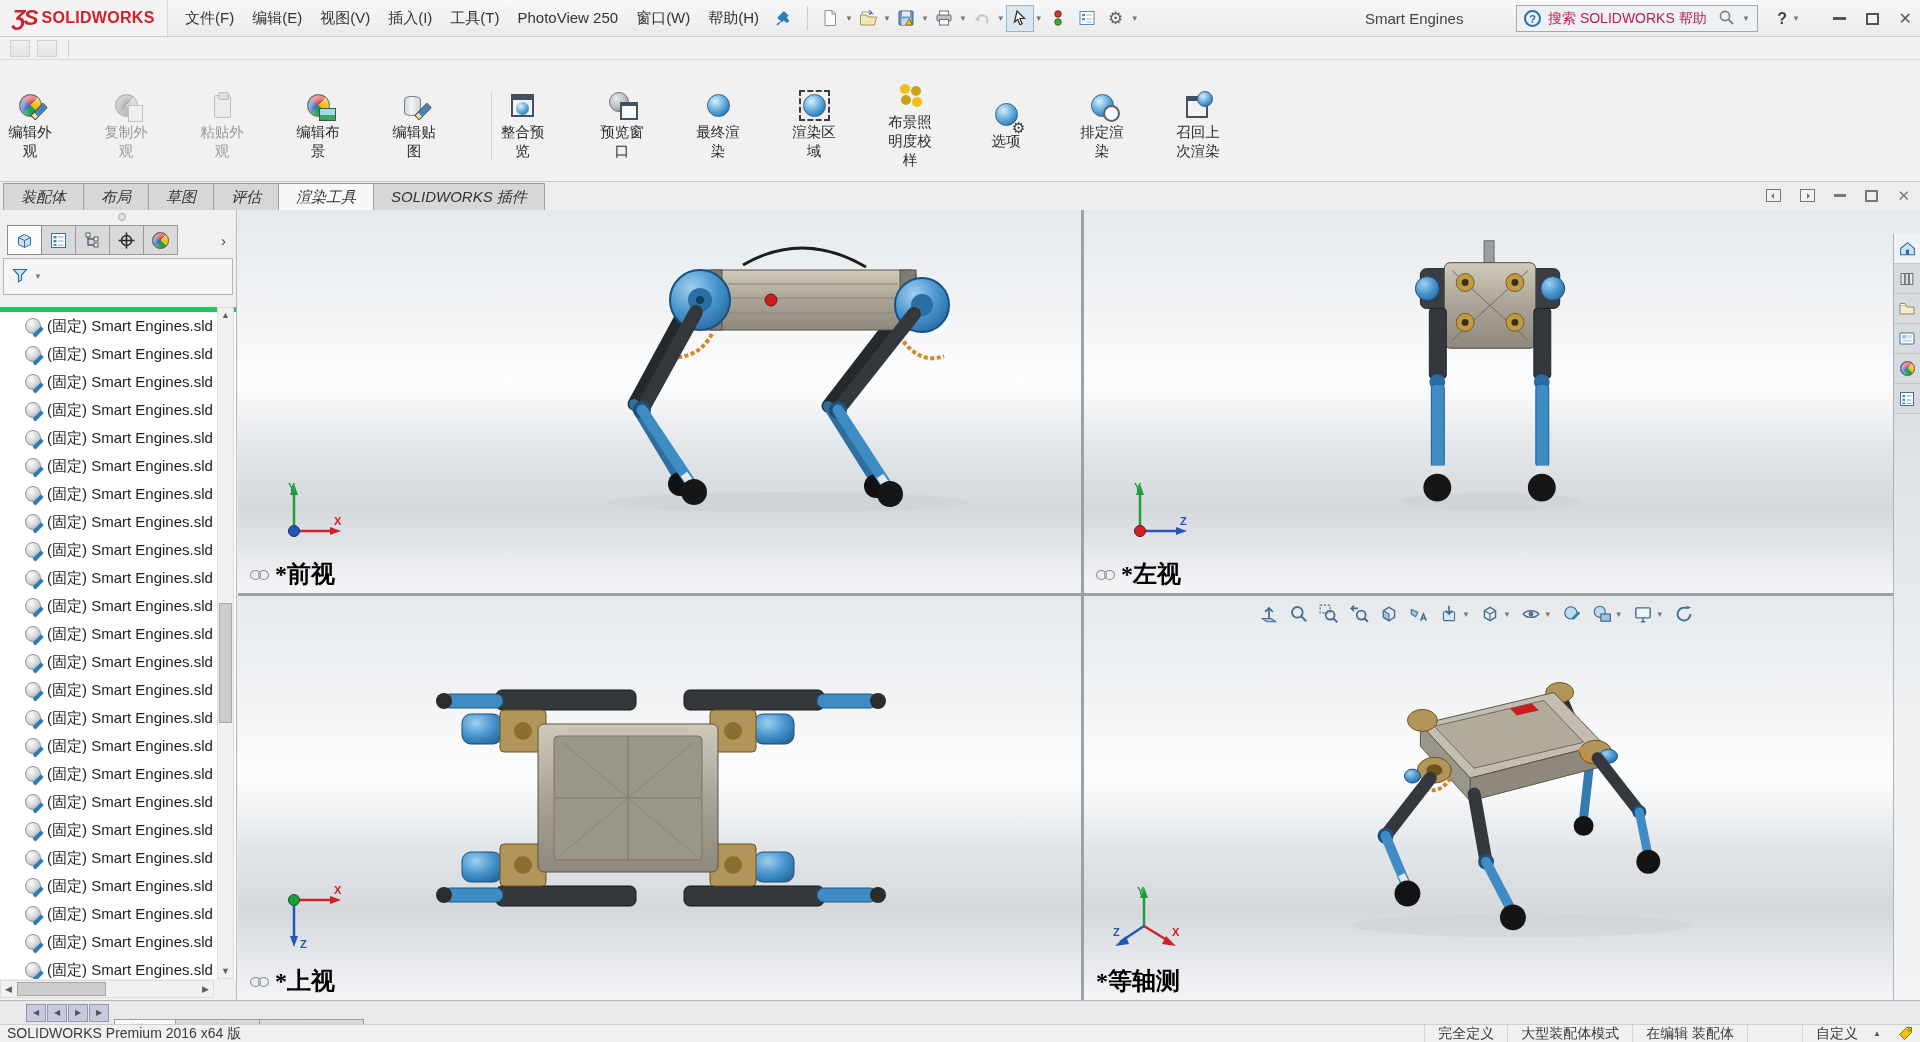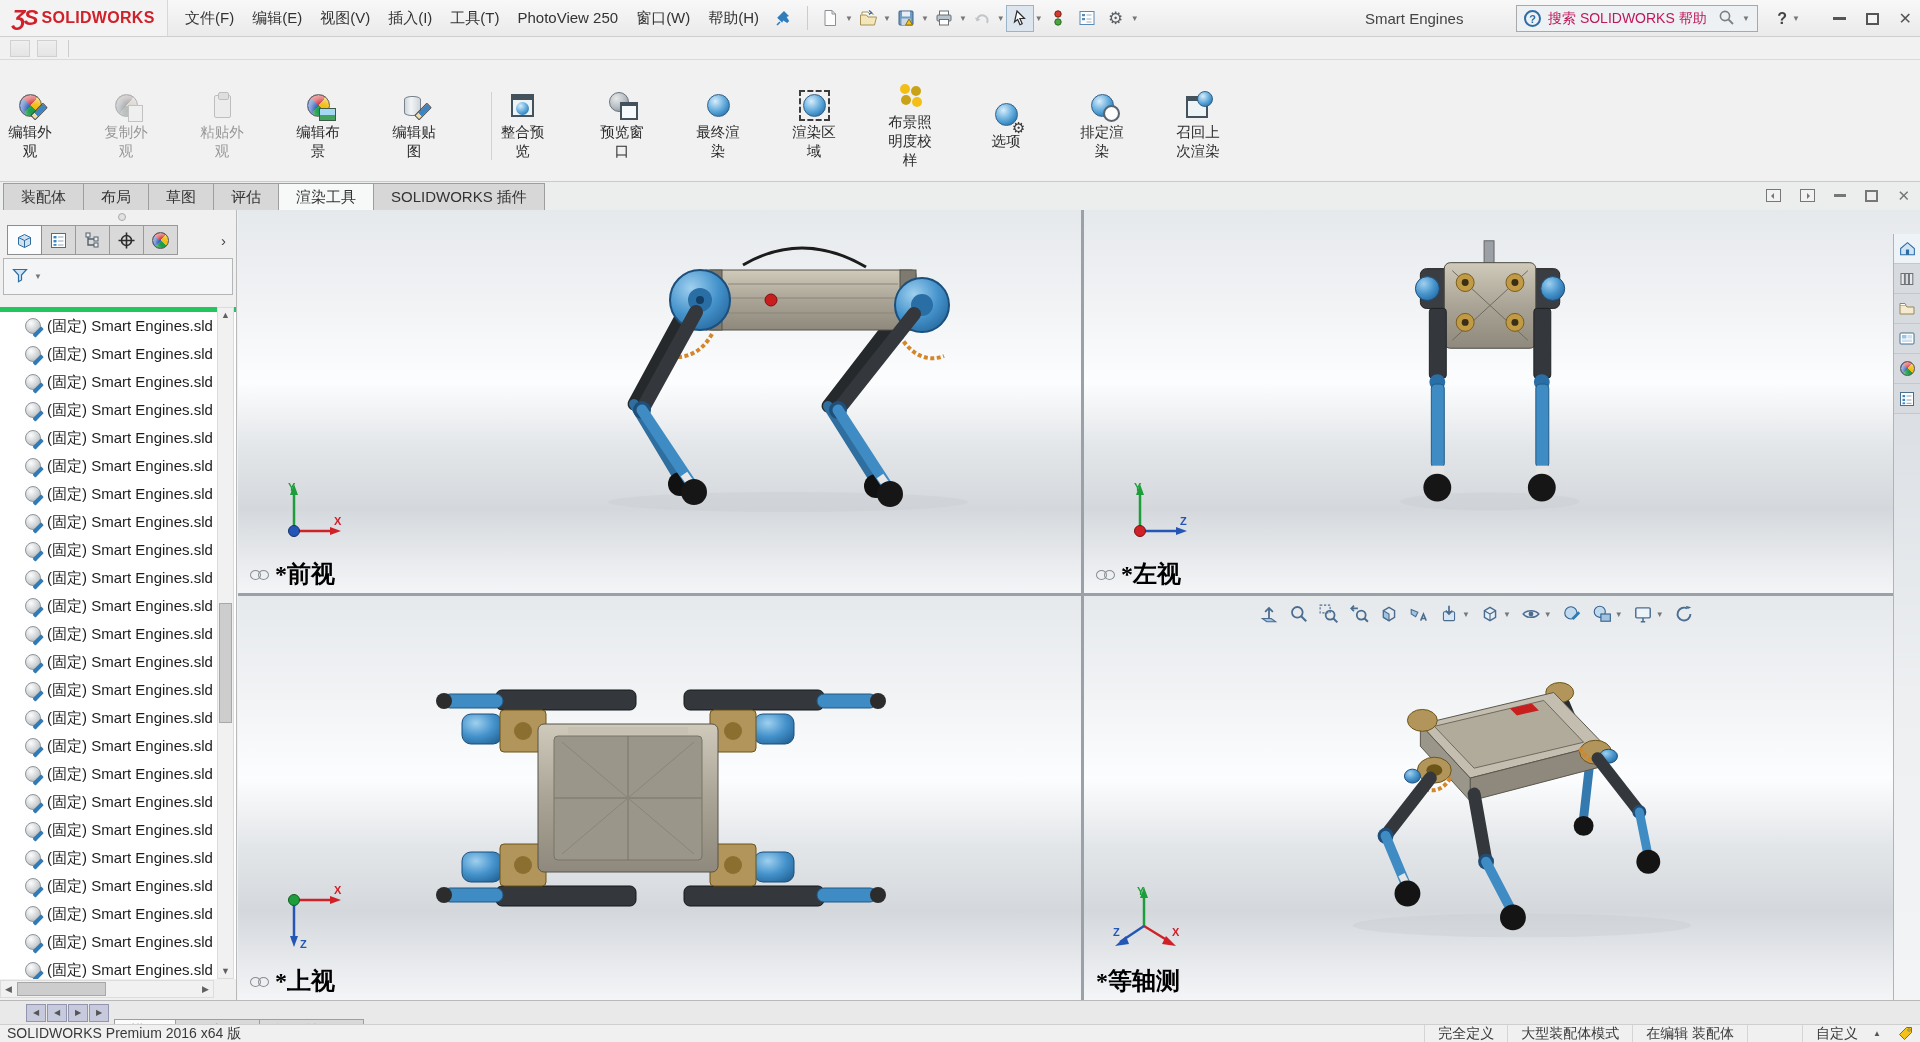--- a/index.html
+++ b/index.html
@@ -58,21 +58,21 @@
 .i-prevwin::after{content:"";position:absolute;right:-2px;bottom:-1px;width:14px;height:12px;background:#f7fafc;border:2px solid #44525e;border-top-width:4px;}
 .b-dash::after{content:"";position:absolute;inset:-2px;border:2px dashed #3c3c3c;}
 .b-gear::after{content:"⚙";position:absolute;right:-6px;bottom:-9px;font-size:15px;color:#333;font-family:"DejaVu Sans",sans-serif;}
 .b-clock::after{content:"";position:absolute;right:-4px;bottom:-3px;width:13px;height:13px;border-radius:50%;background:radial-gradient(#fdfdfd 55%,#dde3e8);border:2px solid #5a646e;}
 .i-lights::before{content:"";position:absolute;left:3px;top:2px;width:10px;height:10px;border-radius:50%;background:#f3bf16;box-shadow:11px 2px 0 #caa21a,1px 11px 0 #caa21a,12px 13px 0 #f3bf16;}
 .i-recall::before{content:"";position:absolute;left:1px;bottom:1px;width:18px;height:15px;background:#eef3f6;border:2px solid #44525e;border-top-width:5px;}
 .i-recall::after{content:"";position:absolute;right:-1px;top:-1px;width:14px;height:14px;border-radius:50%;background:radial-gradient(circle at 35% 30%,#d9edfb,#62abdc 48%,#1e6ea9 88%);border:1px solid #30618a;}
 
 
 .cmdtabs{position:absolute;top:182px;left:0;right:0;height:28px;background:#eceded;display:flex;align-items:flex-end;padding-left:3px;}
-.ctab{height:27px;line-height:26px;padding:0 17px;font-size:15px;color:#333;background:#d7d7d7;border:1px solid #9e9e9e;border-bottom:none;margin-right:-1px;white-space:nowrap;}
+.ctab{height:27px;line-height:26px;padding:0 17px;font-size:15px;color:#333;background:#d7d7d7;border:1px solid #9e9e9e;border-bottom:none;margin-right:-1px;white-space:nowrap;font-style:italic;}
 .ctab.active{background:#f7f8f8;}
 .docwin{position:absolute;right:10px;top:6px;display:flex;align-items:center;gap:19px;}
 .dwpane{width:15px;height:13px;border:1.5px solid #777;position:relative;background:#f2f2f2;}
 .dwpane::after{content:"";position:absolute;top:3px;width:0;height:0;border:3px solid transparent;}
 .dwpane.l::after{left:1px;border-right-color:#777;}
 .dwpane.r::after{right:1px;border-left-color:#777;}
 .dwmin{width:12px;height:3px;background:#777;}
 .dwrest{position:relative;width:13px;height:12px;}
 .dwrest::before{content:"";position:absolute;left:0;bottom:0;width:9px;height:8px;border:2px solid #777;background:#eee;}
 .dwrest::after{content:"";position:absolute;right:0;top:0;width:9px;height:8px;border:2px solid #777;}

